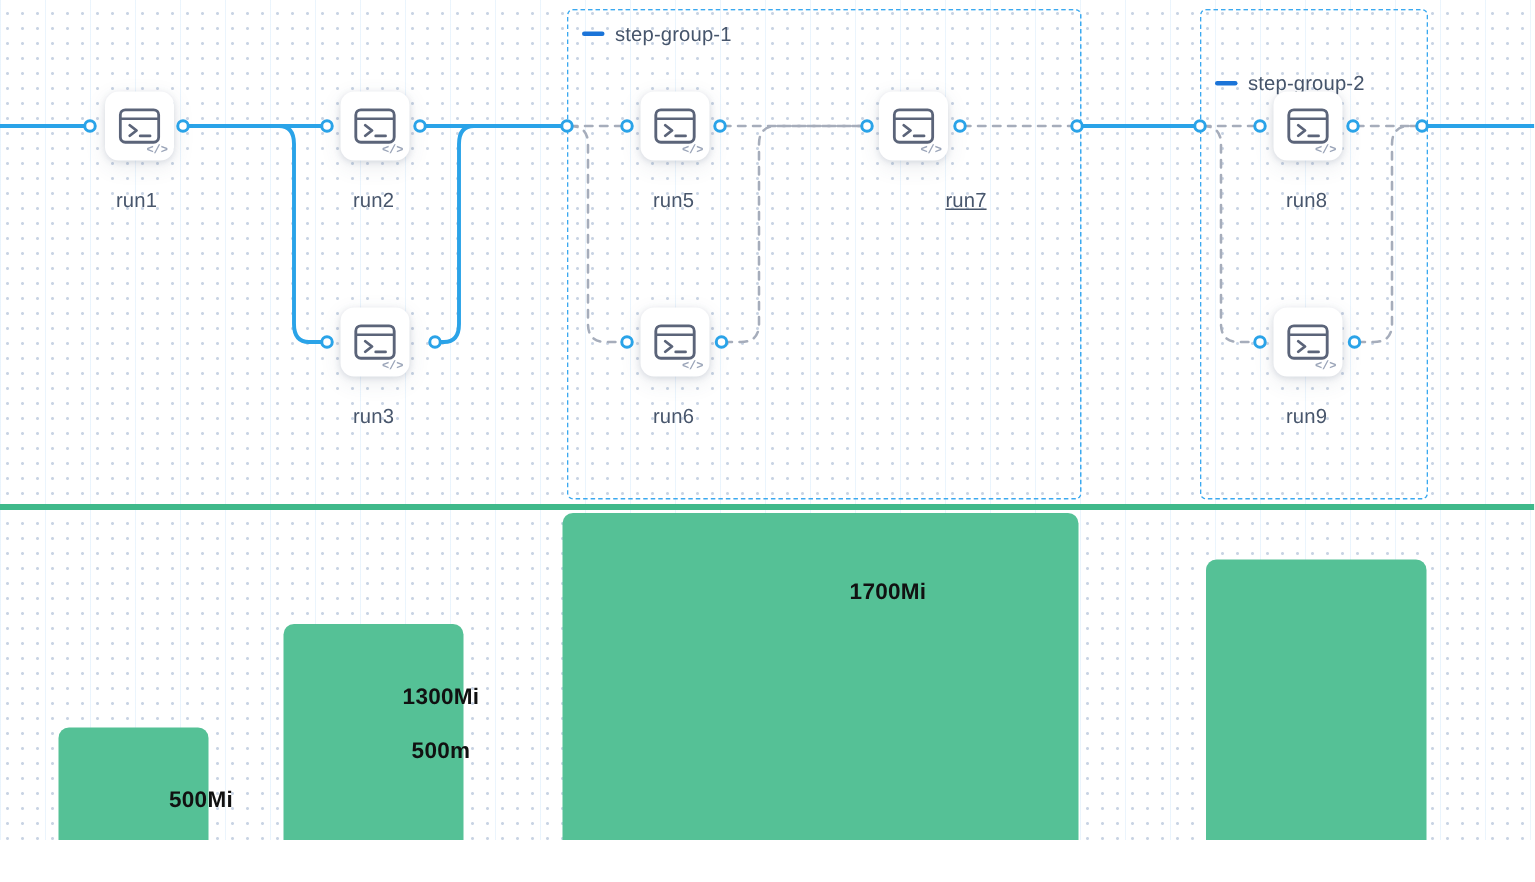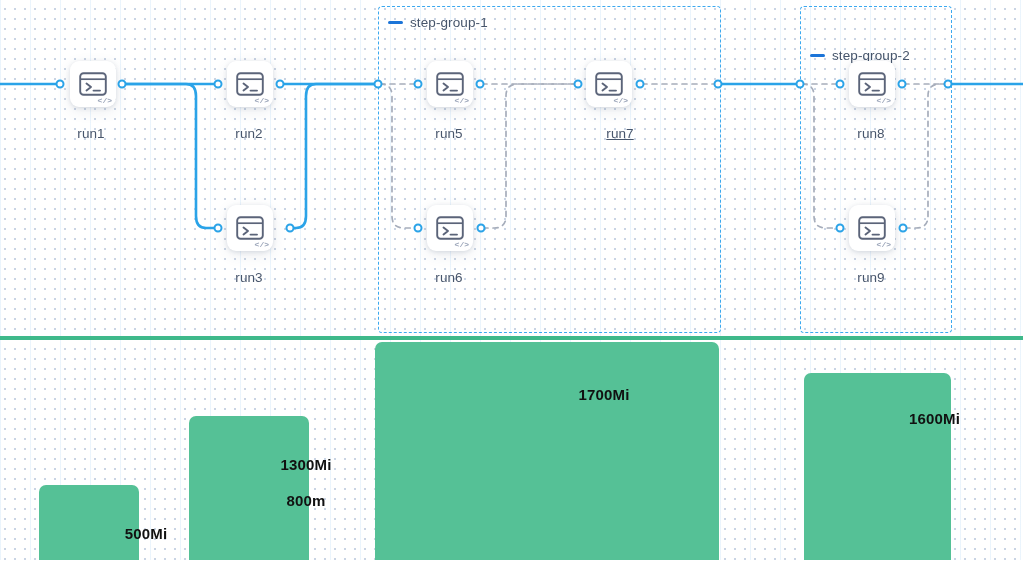--- a/index.html
+++ b/index.html
@@ -120,21 +120,21 @@
   
   .bar {
     position: absolute;
     background: #55c196;
     border-radius: 7px;
     box-sizing: border-box;
   }
   .bar-text {
     position: absolute;
     top: 22px;
-    left: 12px;
+    left: 0;
     width: 100%;
     text-align: center;
     font-size: 15px;
     font-weight: bold;
     color: #111111;
     line-height: 18px;
     letter-spacing: .2px;
     white-space: pre-line;
     padding-left: 45px;
   }
@@ -247,21 +247,21 @@
 
   <div class="node" style="left:586px; top:61px;">
     <svg class="term-ico" width="28" height="24" viewBox="0 0 28 24">
       <rect x="1.2" y="1.2" width="25.6" height="21.6" rx="3.4" fill="none" stroke="#5b6479" stroke-width="1.9"></rect>
       <line x1="1.2" y1="7.2" x2="26.8" y2="7.2" stroke="#5b6479" stroke-width="1.7"></line>
       <polyline points="7.5,11.5 12,15 7.5,18.5" fill="none" stroke="#5b6479" stroke-width="1.9" stroke-linecap="round" stroke-linejoin="round"></polyline>
       <line x1="14.5" y1="18.6" x2="21" y2="18.6" stroke="#5b6479" stroke-width="1.9" stroke-linecap="round"></line>
     </svg>
     <span class="code-ico">&lt;/&gt;</span>
   </div>
-  <div class="node-label" style="left:620px; top:126px;text-decoration:underline;">run7</div>
+  <div class="node-label" style="left:644px; top:126px;text-decoration:underline;">run7</div>
 
   <div class="node" style="left:849px; top:61px;">
     <svg class="term-ico" width="28" height="24" viewBox="0 0 28 24">
       <rect x="1.2" y="1.2" width="25.6" height="21.6" rx="3.4" fill="none" stroke="#5b6479" stroke-width="1.9"></rect>
       <line x1="1.2" y1="7.2" x2="26.8" y2="7.2" stroke="#5b6479" stroke-width="1.7"></line>
       <polyline points="7.5,11.5 12,15 7.5,18.5" fill="none" stroke="#5b6479" stroke-width="1.9" stroke-linecap="round" stroke-linejoin="round"></polyline>
       <line x1="14.5" y1="18.6" x2="21" y2="18.6" stroke="#5b6479" stroke-width="1.9" stroke-linecap="round"></line>
     </svg>
     <span class="code-ico">&lt;/&gt;</span>
   </div>
@@ -304,29 +304,28 @@
   <div class="bar" style="left:39px; top:485px; width:100px; height:110px;">
     <div class="bar-text">
       <span>500Mi</span>
       <span>600m</span>
     </div>
   </div>
 
   <div class="bar" style="left:189px; top:416px; width:120px; height:180px;">
     <div class="bar-text">
       <span>1300Mi</span>
-      <span>800m</span>
+      <span>500m</span>
     </div>
   </div>
 
   <div class="bar" style="left:375px; top:342px; width:344px; height:254px;">
     <div class="bar-text" style="top:26px;">
       <span>1700Mi</span>
     </div>
   </div>
 
   <div class="bar" style="left:804px; top:373px; width:147px; height:223px;">
     <div class="bar-text" style="top:19px;">
-      <span>1600Mi</span>
     </div>
   </div>
 
 </div>
 
 </body></html>

